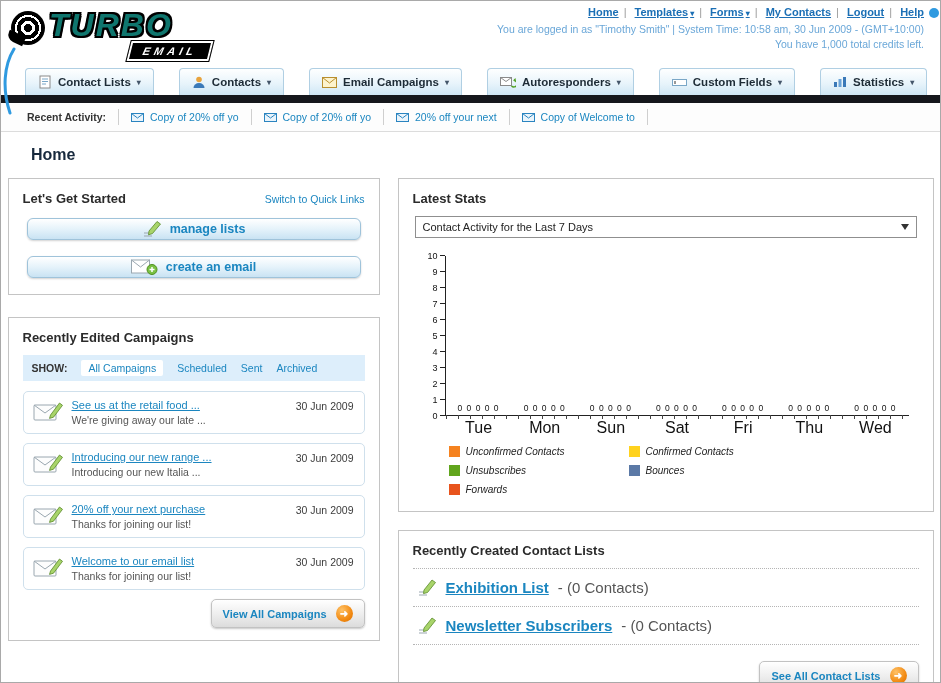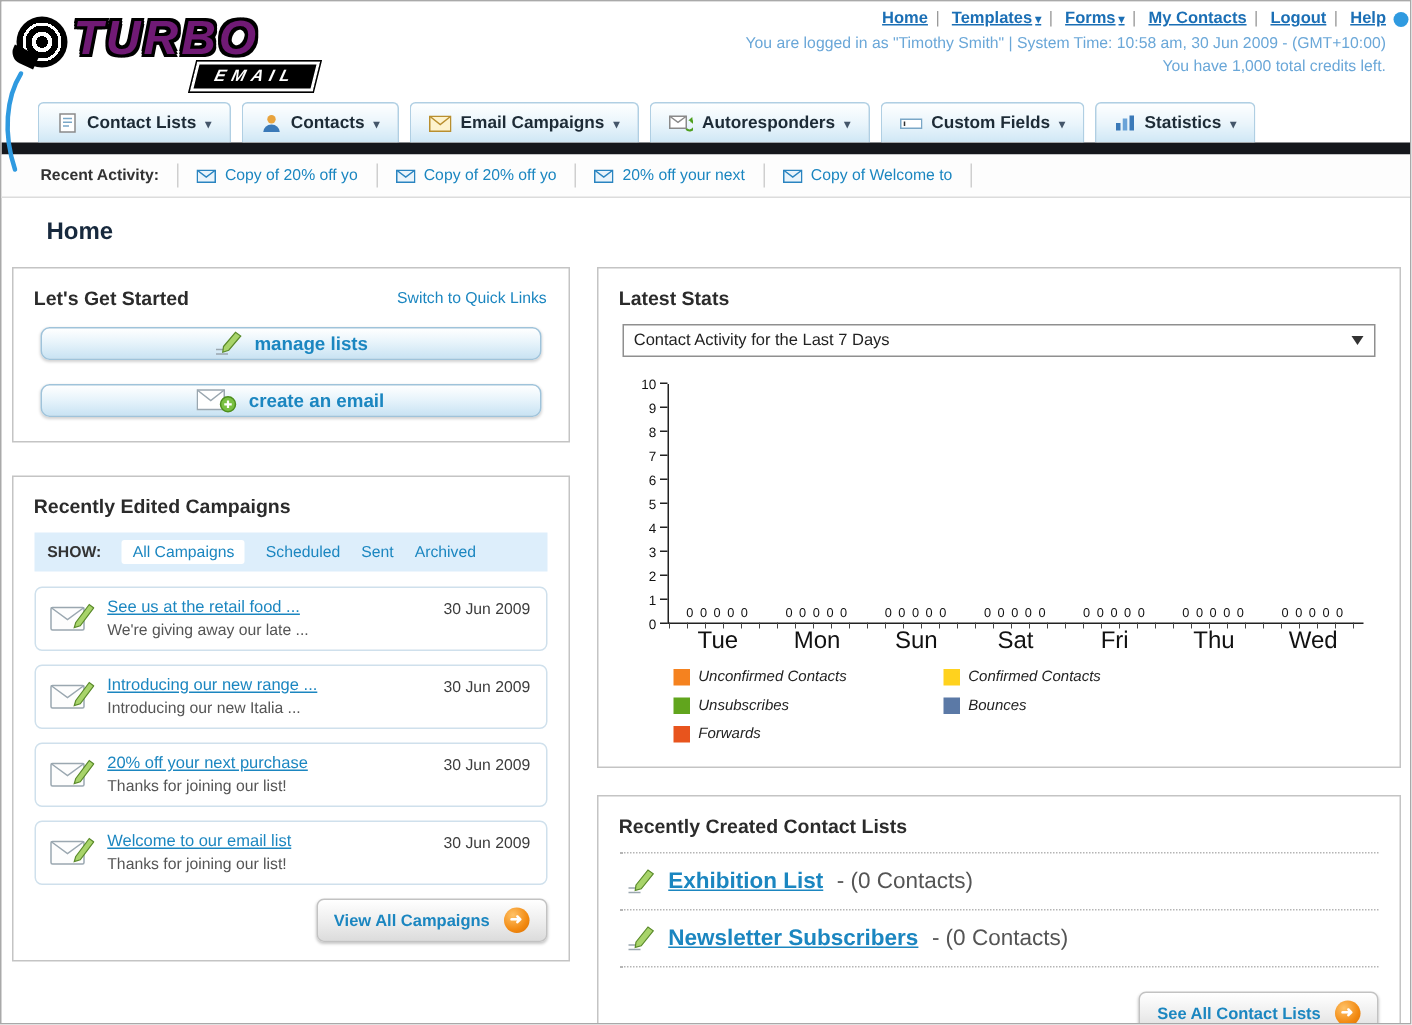--- a/index.html
+++ b/index.html
@@ -6,37 +6,37 @@
   html,body { margin:0; padding:0; background:#e9e9e9; }
   body { font-family:"Liberation Sans", sans-serif; }
   .page { position:relative; width:941px; height:683px; margin:0 auto; background:#fff; border:1px solid #a9a9a9; overflow:hidden; }
 
   
   .topbar { position:relative; height:64px; background:#fff; }
   .logo { position:absolute; left:10px; top:4px; width:250px; height:54px; }
   .logo-swirl { position:absolute; left:0; top:6px; width:34px; height:34px; border-radius:50%;
     background:radial-gradient(circle at 50% 50%, #000 0 4px, #fff 4px 7px, #000 7px 11px, #fff 11px 13px, #000 13px); }
   .logo-swirl::after { content:""; position:absolute; left:-4px; top:22px; width:18px; height:10px; background:#000; transform:rotate(25deg); border-radius:0 0 0 8px; }
-  .logo-turbo { position:absolute; left:38px; top:2px; font-size:32px; font-style:italic; font-weight:bold; letter-spacing:2px; color:#701a75;
+  .logo-turbo { position:absolute; left:38px; top:2px; font-size:32px; font-style:italic; font-weight:bold; letter-spacing:2px; color:#0f766e;
     text-shadow:-2px 0 #000, 2px 0 #000, 0 -2px #000, 0 2px #000, -2px -2px #000, 2px 2px #000, -2px 2px #000, 2px -2px #000; }
   .logo-email { position:absolute; left:118px; top:36px; background:#000; color:#fff; font-size:11px; font-weight:bold; font-style:italic;
     letter-spacing:4px; padding:2px 12px; transform:skewX(-14deg); border:2px solid #fff; outline:1px solid #000; }
   .swoosh { position:absolute; left:0; top:46px; }
   .corner-dot { position:absolute; right:1px; top:7px; width:10px; height:10px; border-radius:50%; background:#2f9ae0; }
 
   .top-right { position:absolute; right:16px; top:5px; text-align:right; }
   .top-links { font-size:11px; }
   .top-links a { color:#1b6fb5; font-weight:bold; text-decoration:underline; cursor:pointer; }
   .top-links .sep::after { content:"|"; color:#9a9a9a; margin:0 5px; font-weight:normal; }
   .top-links .caret { font-size:8px; color:#1b6fb5; text-decoration:none; margin-left:2px; }
   .login-info { margin-top:5px; font-size:10.5px; color:#6aa7d8; }
   .credits { margin-top:3px; font-size:10.5px; color:#6aa7d8; }
 
   
-  .tabsbar { display:flex; align-items:flex-end; gap:7px; padding-left:24px; height:30px; background:#fff; }
+  .tabsbar { display:flex; align-items:flex-end; gap:25px; padding-left:24px; height:30px; background:#fff; }
   .tab { display:flex; align-items:center; gap:6px; height:27px; padding:0 12px; cursor:pointer;
     border:1px solid #b0cfe3; border-bottom:none; border-radius:4px 4px 0 0;
     background:linear-gradient(#feffff, #e8f4fb 55%, #cfe7f5); font-size:11.5px; font-weight:bold; color:#1d2b36; }
   .tab-caret { font-size:8px; color:#44566a; }
   .dark-bar { height:8px; background:#15171c; }
 
   
   .activity { display:flex; align-items:center; padding:6px 10px 6px 26px; background:#fdfdfd; border-bottom:1px solid #dcdcdc; font-size:10.5px; }
   .activity-label { font-weight:bold; color:#333; margin-right:12px; }
   .act-item { display:flex; align-items:center; gap:6px; padding:2px 12px; border-right:1px solid #cfcfcf; text-decoration:none; cursor:pointer; }

